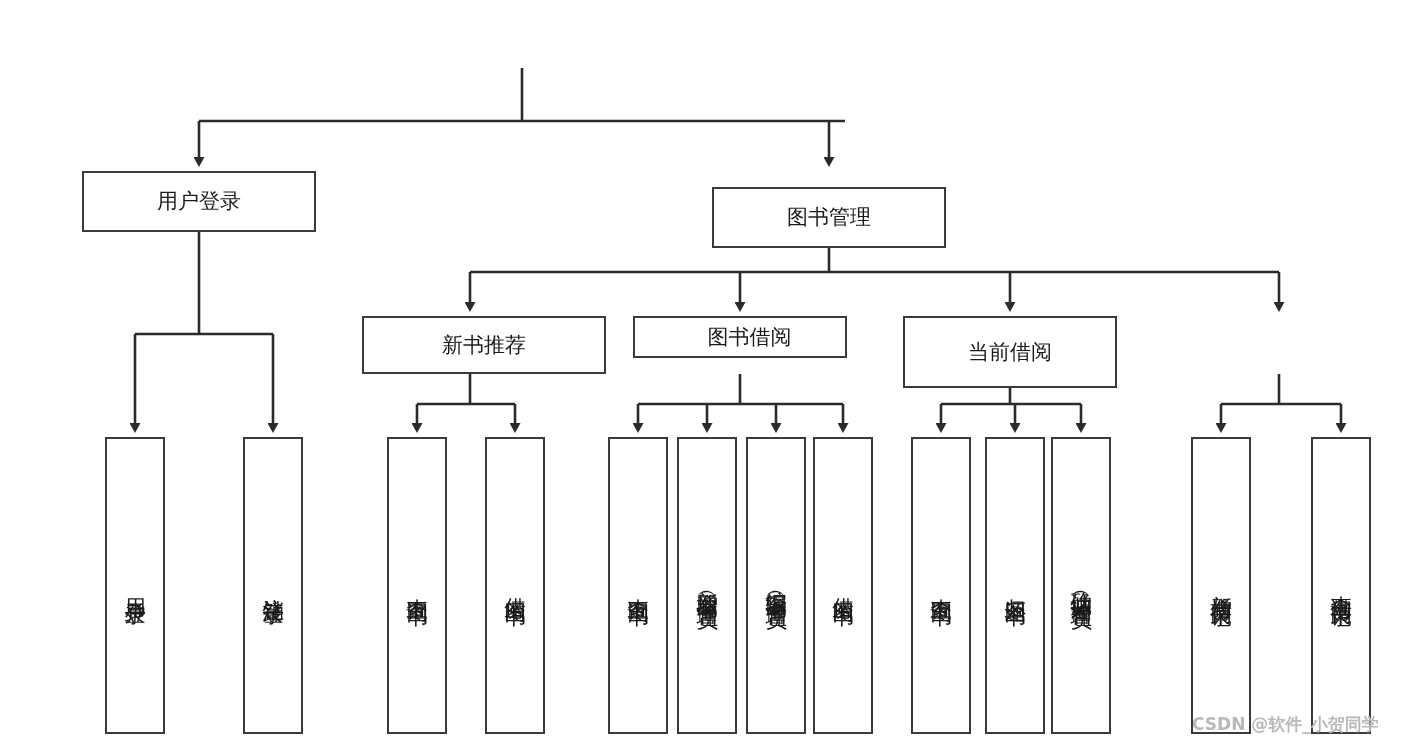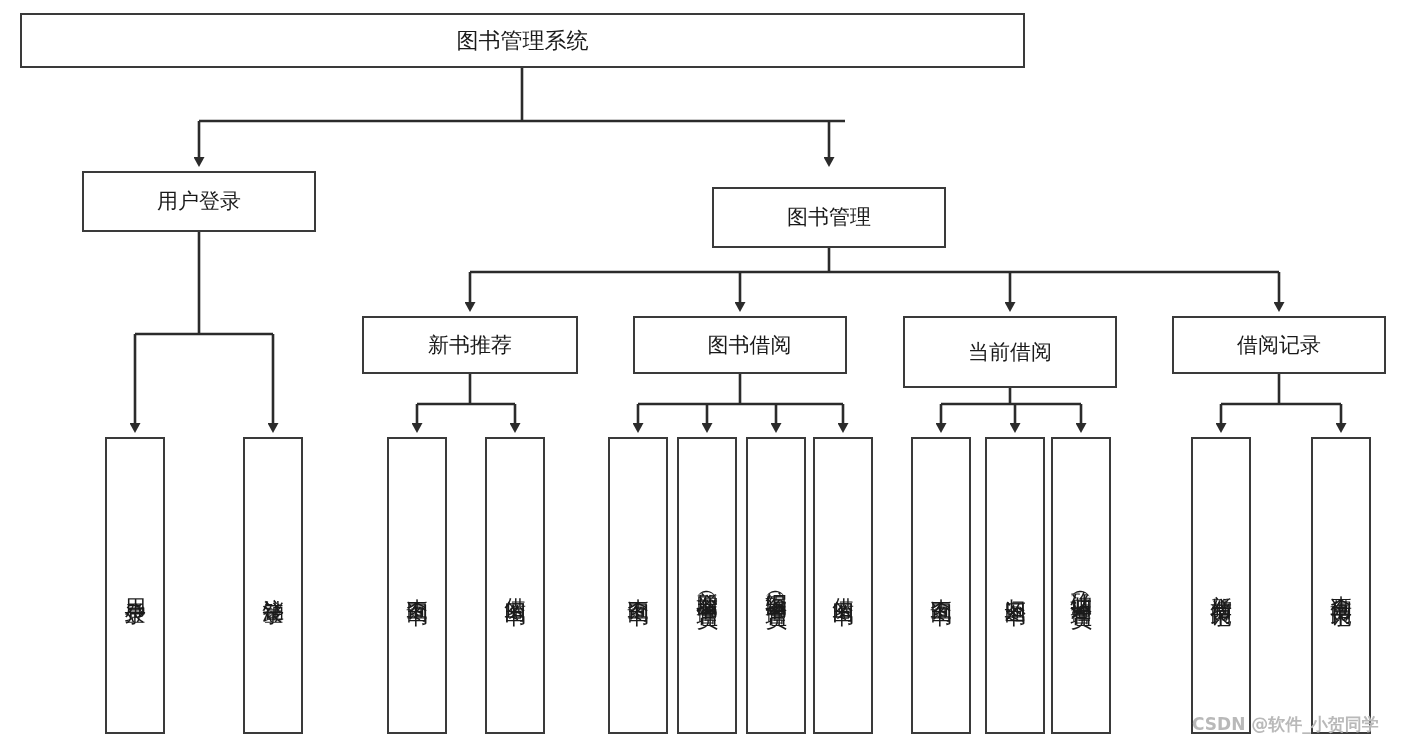--- a/index.html
+++ b/index.html
@@ -118,42 +118,36 @@
       <path d="M1015,404 L1015,424" marker-end="url(#arrow)"></path>
       <path d="M1081,404 L1081,424" marker-end="url(#arrow)"></path>
 
       <path d="M1279,374 L1279,404"></path>
       <path d="M1221,404 L1341,404"></path>
       <path d="M1221,404 L1221,424" marker-end="url(#arrow)"></path>
       <path d="M1341,404 L1341,424" marker-end="url(#arrow)"></path>
     </g>
   </svg>
 
-  <div class="node root horizontal" style="left:20px; top:13px; width:1005px; height:55px;">
-    <span class="label">图书管理系统</span>
-  </div>
 
   <div class="node horizontal" style="left:82px; top:171px; width:234px; height:61px;">
     <span class="label">用户登录</span>
   </div>
   <div class="node horizontal" style="left:712px; top:187px; width:234px; height:61px;">
     <span class="label">图书管理</span>
   </div>
 
-  <div class="node horizontal" style="left:362px; top:316px; width:216px; height:58px;">
+  <div class="node horizontal" style="left:362px; top:316px; width:244px; height:58px;">
     <span class="label">新书推荐</span>
   </div>
-  <div class="node horizontal" style="left:633px; top:316px; width:214px; height:58px;padding-left:19px;">
+  <div class="node horizontal" style="left:633px; top:316px; width:214px; height:42px;padding-left:19px;">
     <span class="label">图书借阅</span>
   </div>
   <div class="node horizontal" style="left:903px; top:316px; width:214px; height:72px;">
     <span class="label">当前借阅</span>
-  </div>
-  <div class="node horizontal" style="left:1172px; top:316px; width:214px; height:58px;">
-    <span class="label">借阅记录</span>
   </div>
 
   <div class="node vertical" style="left:105px; top:437px; width:60px; height:297px;">
     <span class="label">用户登录</span>
   </div>
   <div class="node vertical" style="left:243px; top:437px; width:60px; height:297px;">
     <span class="label">注销登录</span>
   </div>
   <div class="node vertical" style="left:387px; top:437px; width:60px; height:297px;">
     <span class="label">查询图书</span>

